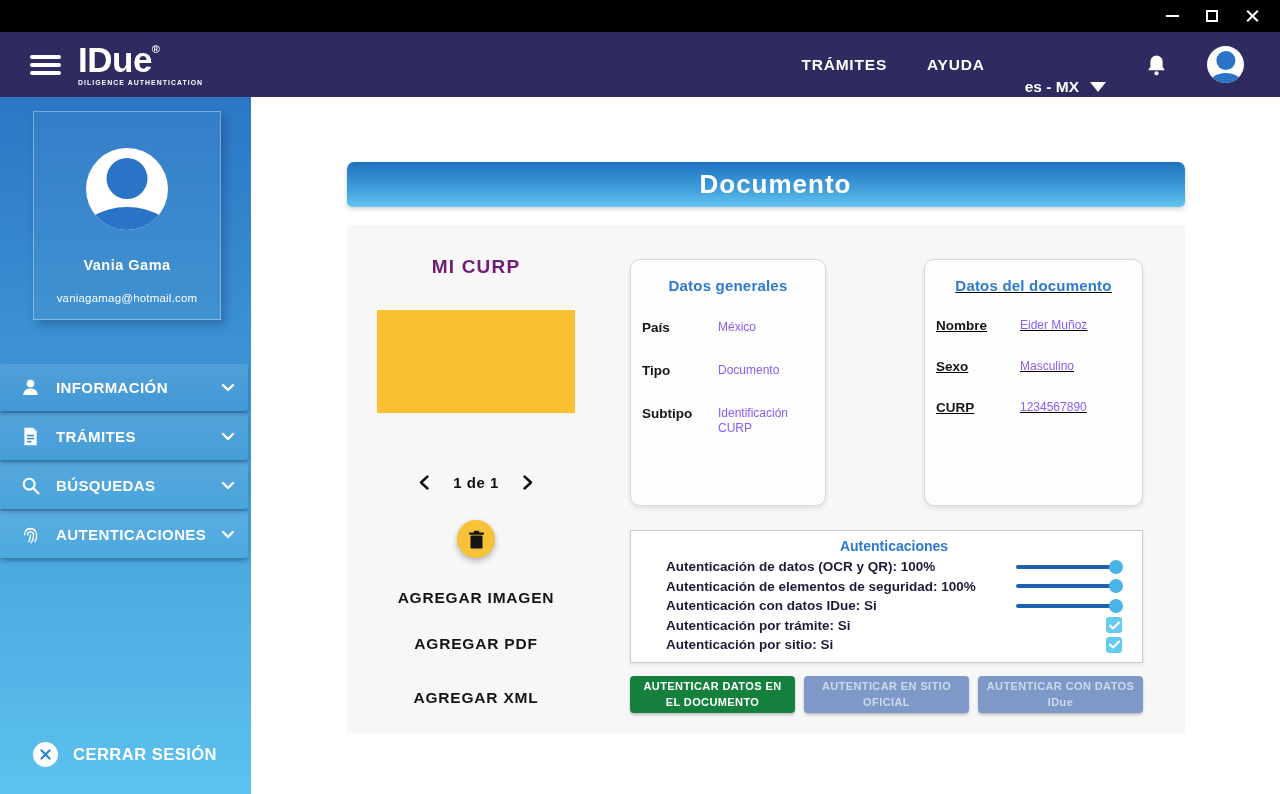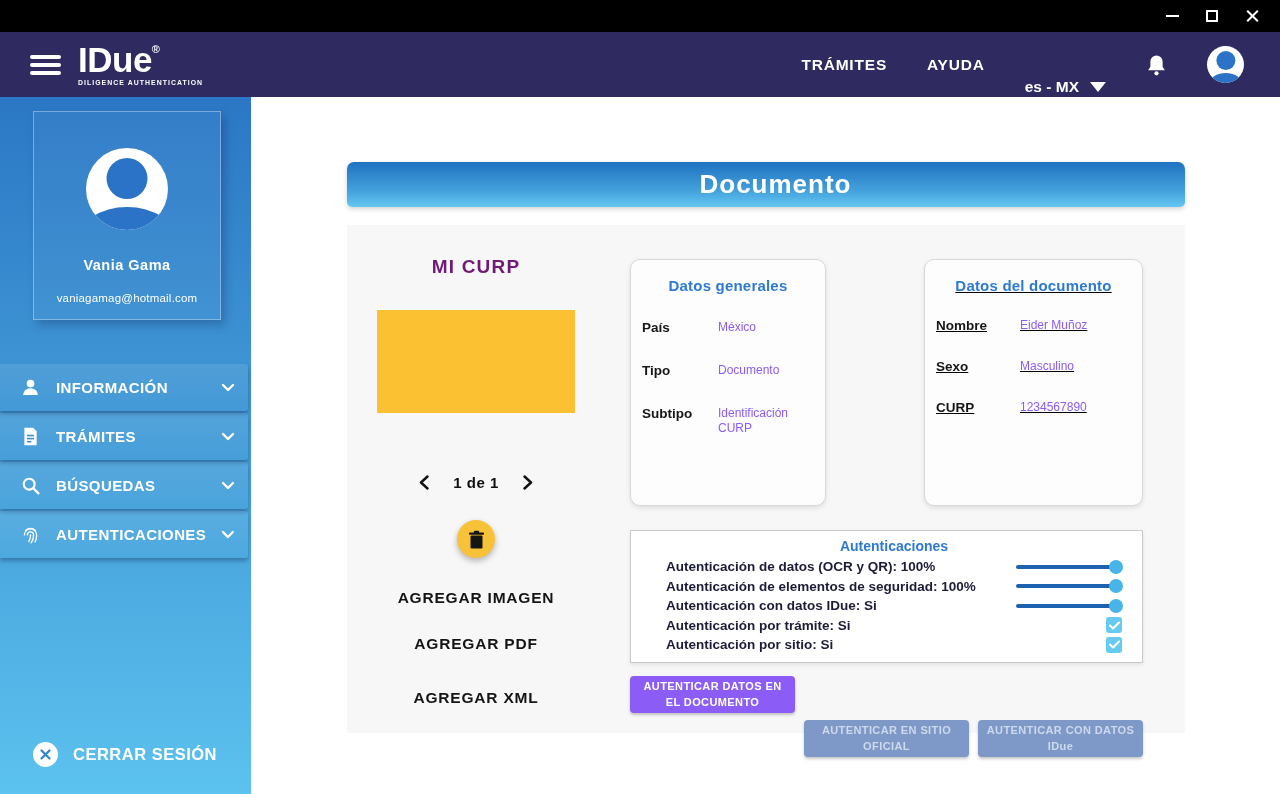--- a/index.html
+++ b/index.html
@@ -80,22 +80,22 @@
   .auth-title { text-align:center; color:#2e7ad1; font-size:14px; font-weight:bold; margin-bottom:3px; }
   .auth-row { display:flex; align-items:center; height:19.5px; }
   .auth-label { font-size:13.5px; font-weight:bold; color:#1c1c38; flex:1; }
   .slider { width:100px; height:4px; background:#1d62b0; border-radius:2px; position:relative; margin-right:6px; cursor:pointer; }
   .slider-thumb { position:absolute; right:-7px; top:50%; transform:translateY(-50%); width:14px; height:14px; border-radius:50%; background:#49b4e8; }
   .checkbox { width:16px; height:16px; background:#67cbf0; border-radius:3px; display:flex; align-items:center; justify-content:center; cursor:pointer; }
   .checkbox svg { width:11px; height:9px; }
 
   .action-buttons { position:absolute; left:283px; top:451px; width:513px; display:flex; gap:9px; }
   .action-btn { flex:1; height:37px; border:none; border-radius:4px; font-family:inherit; font-size:11px; font-weight:bold; letter-spacing:0.4px; line-height:1.4; cursor:pointer; box-shadow:0 2px 3px rgba(0,0,0,0.22); padding:2px 8px; }
-  .btn-primary { background:#8b5cf6; color:#fff; }
-  .btn-disabled { background:#7e99c7; color:#cdd9ec; cursor:default;margin-top:44px; }
+  .btn-primary { background:#15803d; color:#fff; }
+  .btn-disabled { background:#7e99c7; color:#cdd9ec; cursor:default; }
 </style>
 </head>
 <body>
 
 <div class="screen">
 
   <div class="titlebar">
     <div class="win-btn">
         <div class="min-glyph"></div>
       </div>

